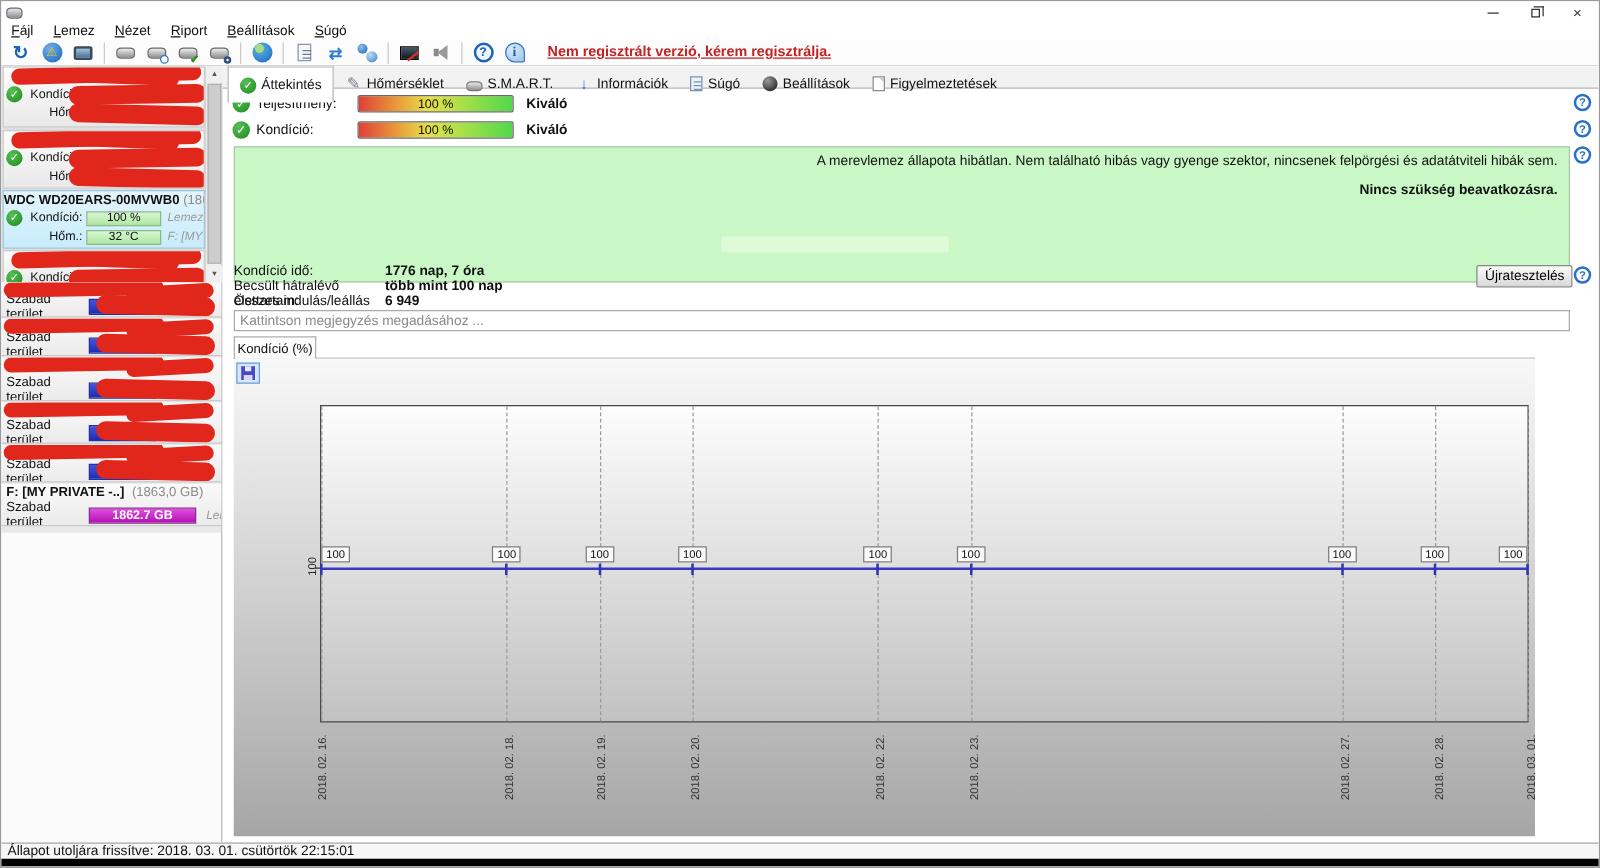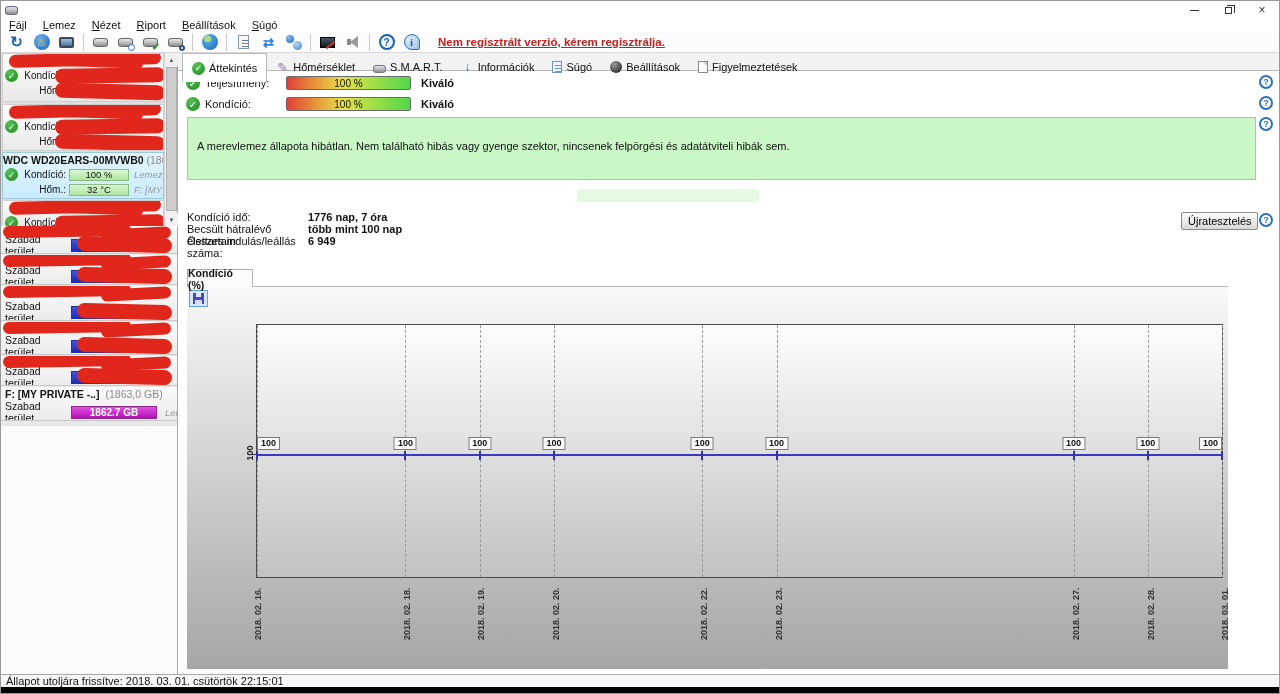--- a/index.html
+++ b/index.html
@@ -93,31 +93,31 @@
   .tbi-doc::before{content:"";position:absolute;left:2px;top:3px;width:6px;height:1px;background:#7a94b4;box-shadow:0 3px #7a94b4,0 6px #7a94b4;}
   .tbi-gauge{width:12px;height:12px;border-radius:50%;background:radial-gradient(circle at 35% 30%,#9a9a9a,#111);}
   .tbi-page{width:10px;height:12px;background:#fff;border:1px solid #8a8a8a;}
   .tbi-page::after{content:"";position:absolute;right:0;top:0;border-left:4px solid transparent;border-top:4px solid #c9c9c9;}
   .ovrow{position:absolute;left:0;height:16px;display:flex;align-items:center;}
   .ovcheck{position:absolute;left:8px;width:14px;height:14px;border-radius:50%;background:radial-gradient(circle at 35% 30%,#55c055,#1e8a1e);color:#fff;font-size:10px;font-weight:bold;display:flex;align-items:center;justify-content:center;}
   .ovlabel{position:absolute;left:27px;font-size:11px;}
   .ovbar{position:absolute;left:108px;width:125px;height:14px;border:1px solid #6a6a6a;border-radius:2px;background:linear-gradient(90deg,#e04038 0%,#e89038 22%,#e8e04a 45%,#a8e048 68%,#4fd84a 100%);display:flex;align-items:center;justify-content:center;font-size:10px;}
   .ovrating{position:absolute;left:243px;font-weight:bold;font-size:11px;}
   .helpic{position:absolute;left:1081px;width:14px;height:14px;border-radius:50%;border:2px solid #2a6fc9;background:#fff;color:#2a6fc9;display:flex;align-items:center;justify-content:center;font-size:9px;font-weight:bold;}
-  .greenbox{position:absolute;left:9px;top:64px;width:1069px;height:63px;background:#c9f7c5;border:1px solid #a8c8a8;padding:22px 9px;font-size:11px;}
+  .greenbox{position:absolute;left:9px;top:64px;width:1069px;height:109px;background:#c9f7c5;border:1px solid #a8c8a8;padding:5px 9px;font-size:11px;text-align:right;}
   .gb2{font-weight:bold;margin-top:11px;}
   .ghost{position:absolute;left:389px;top:71px;width:182px;height:13px;background:rgba(225,250,220,0.85);border-radius:2px;}
   .statrow{position:absolute;left:9px;height:12px;display:flex;}
   .statlabel{width:121px;font-size:11px;}
   .statvalue{font-weight:bold;font-size:11px;}
   .retest{position:absolute;left:1003px;top:159px;width:77px;height:18px;background:linear-gradient(#fbfbfb,#d9d9d9);border:1px solid #8a8a8a;border-radius:2px;font-size:11px;font-family:inherit;}
   .comment{position:absolute;left:9px;top:195px;width:1069px;height:17px;border:1px solid #aaa;font-size:11px;padding:0 4px;font-family:inherit;color:#333;}
   .comment::placeholder{color:#8a8a8a;opacity:1;}
   
-  .chartsec{position:absolute;left:9px;top:216px;width:1041px;height:400px;font-weight:bold;}
+  .chartsec{position:absolute;left:9px;top:216px;width:1041px;height:400px;}
   .charttab{position:absolute;left:0;top:0;width:66px;height:18px;background:#fcfcfc;border:1px solid #b0b0b0;border-bottom:none;z-index:2;display:flex;align-items:center;justify-content:center;font-size:10.5px;}
   .charttabline{position:absolute;left:0;top:17px;right:0;border-top:1px solid #bbb;}
   .canvas{position:absolute;left:0;top:18px;right:0;bottom:0;background:linear-gradient(#f8f8f8,#a6a6a6);}
   .savebtn{position:absolute;left:2px;top:3px;width:19px;height:17px;background:#d6e6f6;border:1px solid #6aa0d8;display:flex;align-items:center;justify-content:center;padding:0;}
   .floppy{width:11px;height:11px;background:#4848c0;position:relative;}
   .floppy::before{content:"";position:absolute;left:3px;top:0;width:5px;height:4px;background:#e8e8f8;}
   .floppy::after{content:"";position:absolute;left:2px;bottom:0;width:7px;height:4px;background:#d8d8ee;}
   .plot{position:absolute;left:69px;top:37px;width:967px;height:254px;border:1px solid #4a4a4a;background:linear-gradient(#fdfdfd,#c2c2c2);}
   .gridline{position:absolute;top:0;bottom:0;width:0;border-left:1px dashed #9a9a9a;}
   .chline{position:absolute;left:0;right:0;top:129px;height:2px;background:#3a3abf;z-index:2;}
@@ -410,38 +410,40 @@
         <span class="ovrating">Kiváló</span>
       </div>
 
       <span class="helpic" style="top:22px">?</span>
       <span class="helpic" style="top:43px">?</span>
       <span class="helpic" style="top:64px">?</span>
       <span class="helpic" style="top:160px">?</span>
 
       <div class="greenbox">
         <div>A merevlemez állapota hibátlan. Nem található hibás vagy gyenge szektor, nincsenek felpörgési és adatátviteli hibák sem.</div>
+        <div class="gb2">Nincs szükség beavatkozásra.</div>
         <div class="ghost"></div>
       </div>
 
       <div class="statrow" style="top:158px">
         <span class="statlabel">Kondíció idő:</span>
         <span class="statvalue">1776 nap, 7 óra</span>
       </div>
       <div class="statrow" style="top:170px">
         <span class="statlabel">Becsült hátralévő élettartam:</span>
         <span class="statvalue">több mint 100 nap</span>
       </div>
       <div class="statrow" style="top:182px">
         <span class="statlabel">Összes indulás/leállás száma:</span>
         <span class="statvalue">6 949</span>
       </div>
 
       <button class="retest">Újratesztelés</button>
 
+      <input class="comment" placeholder="Kattintson megjegyzés megadásához ..." style="">
 
       <div class="chartsec">
         <div class="charttabline"></div>
         <div class="charttab">Kondíció  (%)</div>
         <div class="canvas">
           <button class="savebtn">
               <span class="floppy"></span>
             </button>
           <div class="plot" id="plot">
             <span class="ytick">100</span>

